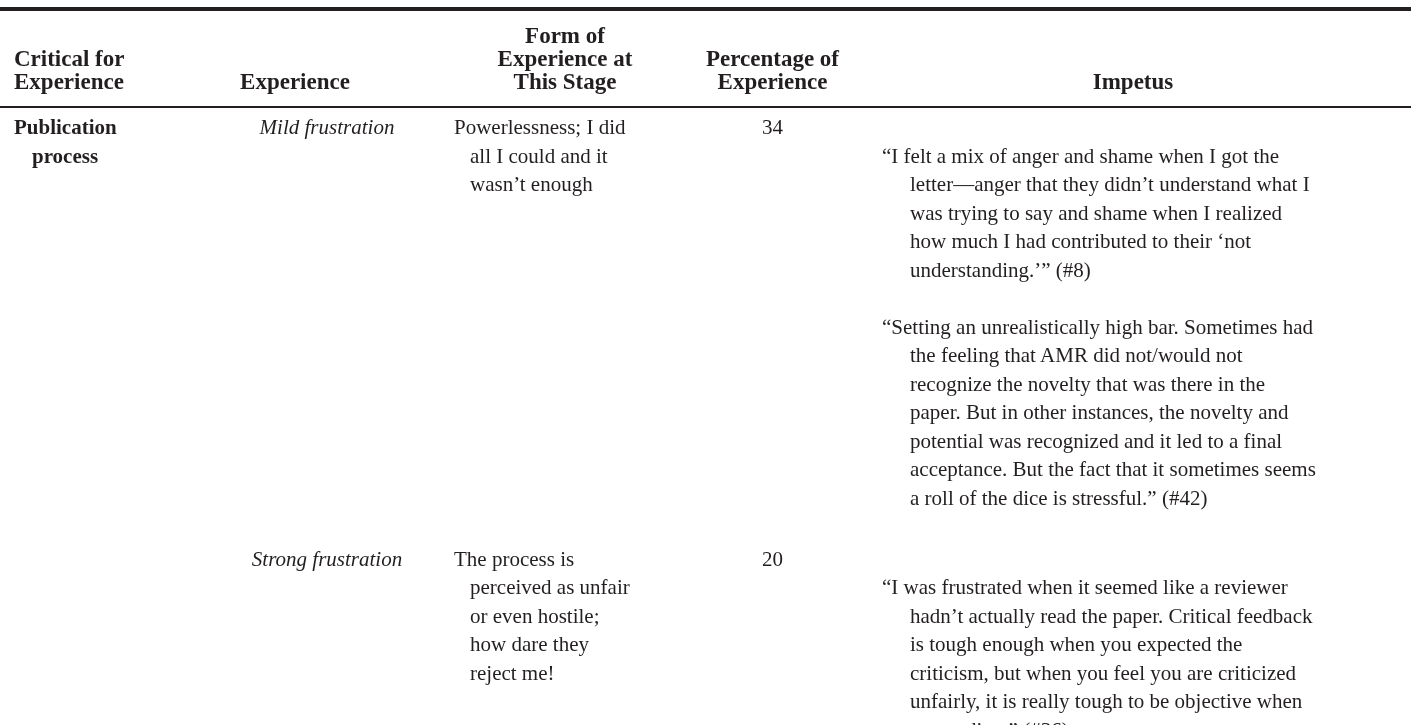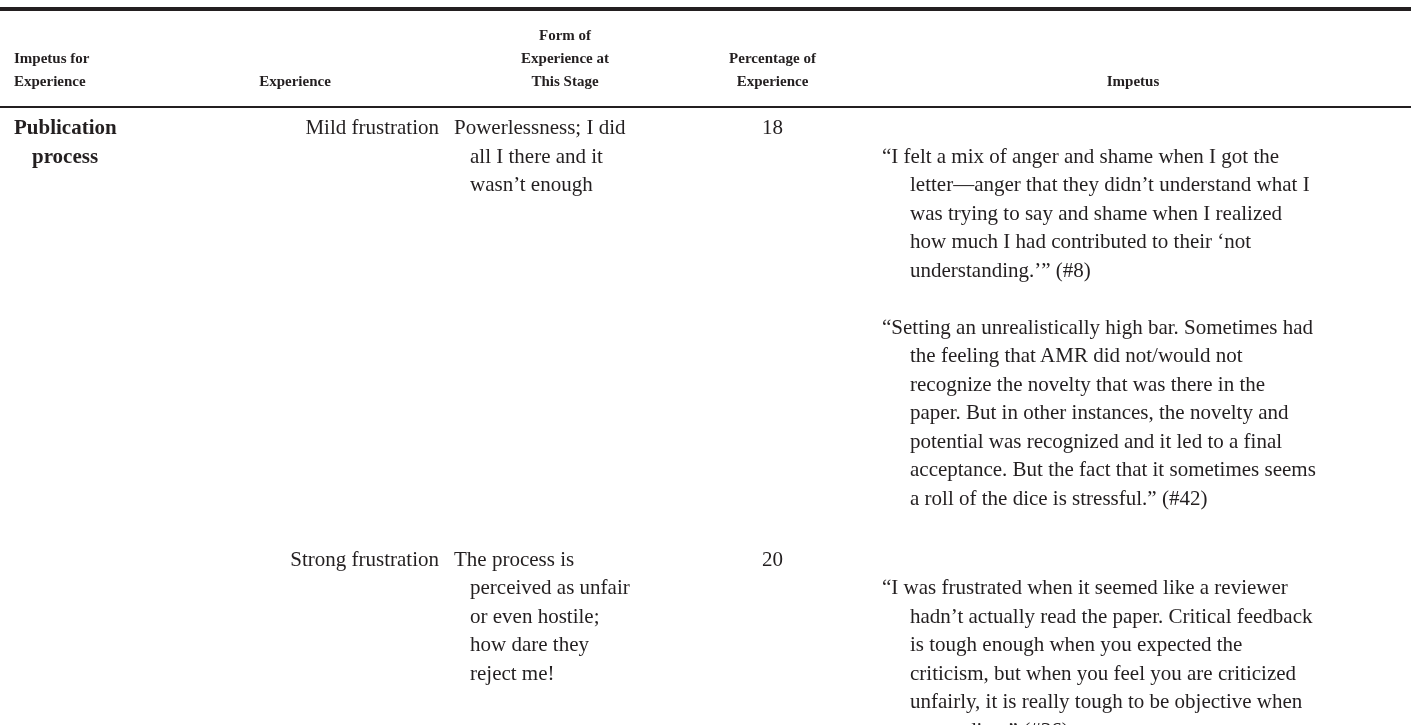--- a/index.html
+++ b/index.html
@@ -29,21 +29,21 @@
   }
   col.c1 { width: 150px; }
   col.c2 { width: 290px; }
   col.c3 { width: 250px; }
   col.c4 { width: 165px; }
   col.c5 { width: 556px; }
 
   thead th {
     vertical-align: bottom;
     font-weight: bold;
-    font-size: 15px;
+    font-size: 23px;
     line-height: 23px;
     padding: 13px 0 13px 0;
     white-space: pre-line;
     text-align: center;
     border-bottom: 2.5px solid #231f20;
   }
   thead th.h1 {
     text-align: left;
     padding-left: 14px;
   }
@@ -58,22 +58,23 @@
   }
   tr.row2 td { padding-top: 4px; }
 
   td.b1 {
     font-weight: bold;
     text-align: left;
     padding-left: 32px;
     text-indent: -18px;   
   }
   td.b2 {
-    text-align: right;
+    text-align: center;
     padding-left: 65px;   
+    font-style: italic;
   }
   td.b3 {
     text-align: left;
     padding-left: 30px;
     text-indent: -16px;   
   }
   td.b4 {
     text-align: center;   
   }
   td.b5 {
@@ -93,40 +94,40 @@
   <table class="journal-table">
     <colgroup>
       <col class="c1">
         <col class="c2">
         <col class="c3">
         <col class="c4">
         <col class="c5">
     </colgroup>
     <thead>
       <tr>
-        <th class="h1">Impetus for
+        <th class="h1">Critical for
 Experience</th>
         <th>Experience</th>
         <th>Form of
 Experience at
 This Stage</th>
         <th>Percentage of
 Experience</th>
         <th>Impetus</th>
       </tr>
     </thead>
     <tbody>
       <tr class="row1">
         <td class="b1">Publication
 process</td>
         <td class="b2">Mild frustration</td>
         <td class="b3">Powerlessness; I did
-all I there and it
+all I could and it
 wasn’t enough</td>
-        <td class="b4">18</td>
+        <td class="b4">34</td>
         <td class="b5">
           <div class="quote">“I felt a mix of anger and shame when I got the
 letter—anger that they didn’t understand what I
 was trying to say and shame when I realized
 how much I had contributed to their ‘not
 understanding.’” (#8)</div>
           <div class="quote">“Setting an unrealistically high bar. Sometimes had
 the feeling that AMR did not/would not
 recognize the novelty that was there in the
 paper. But in other instances, the novelty and

